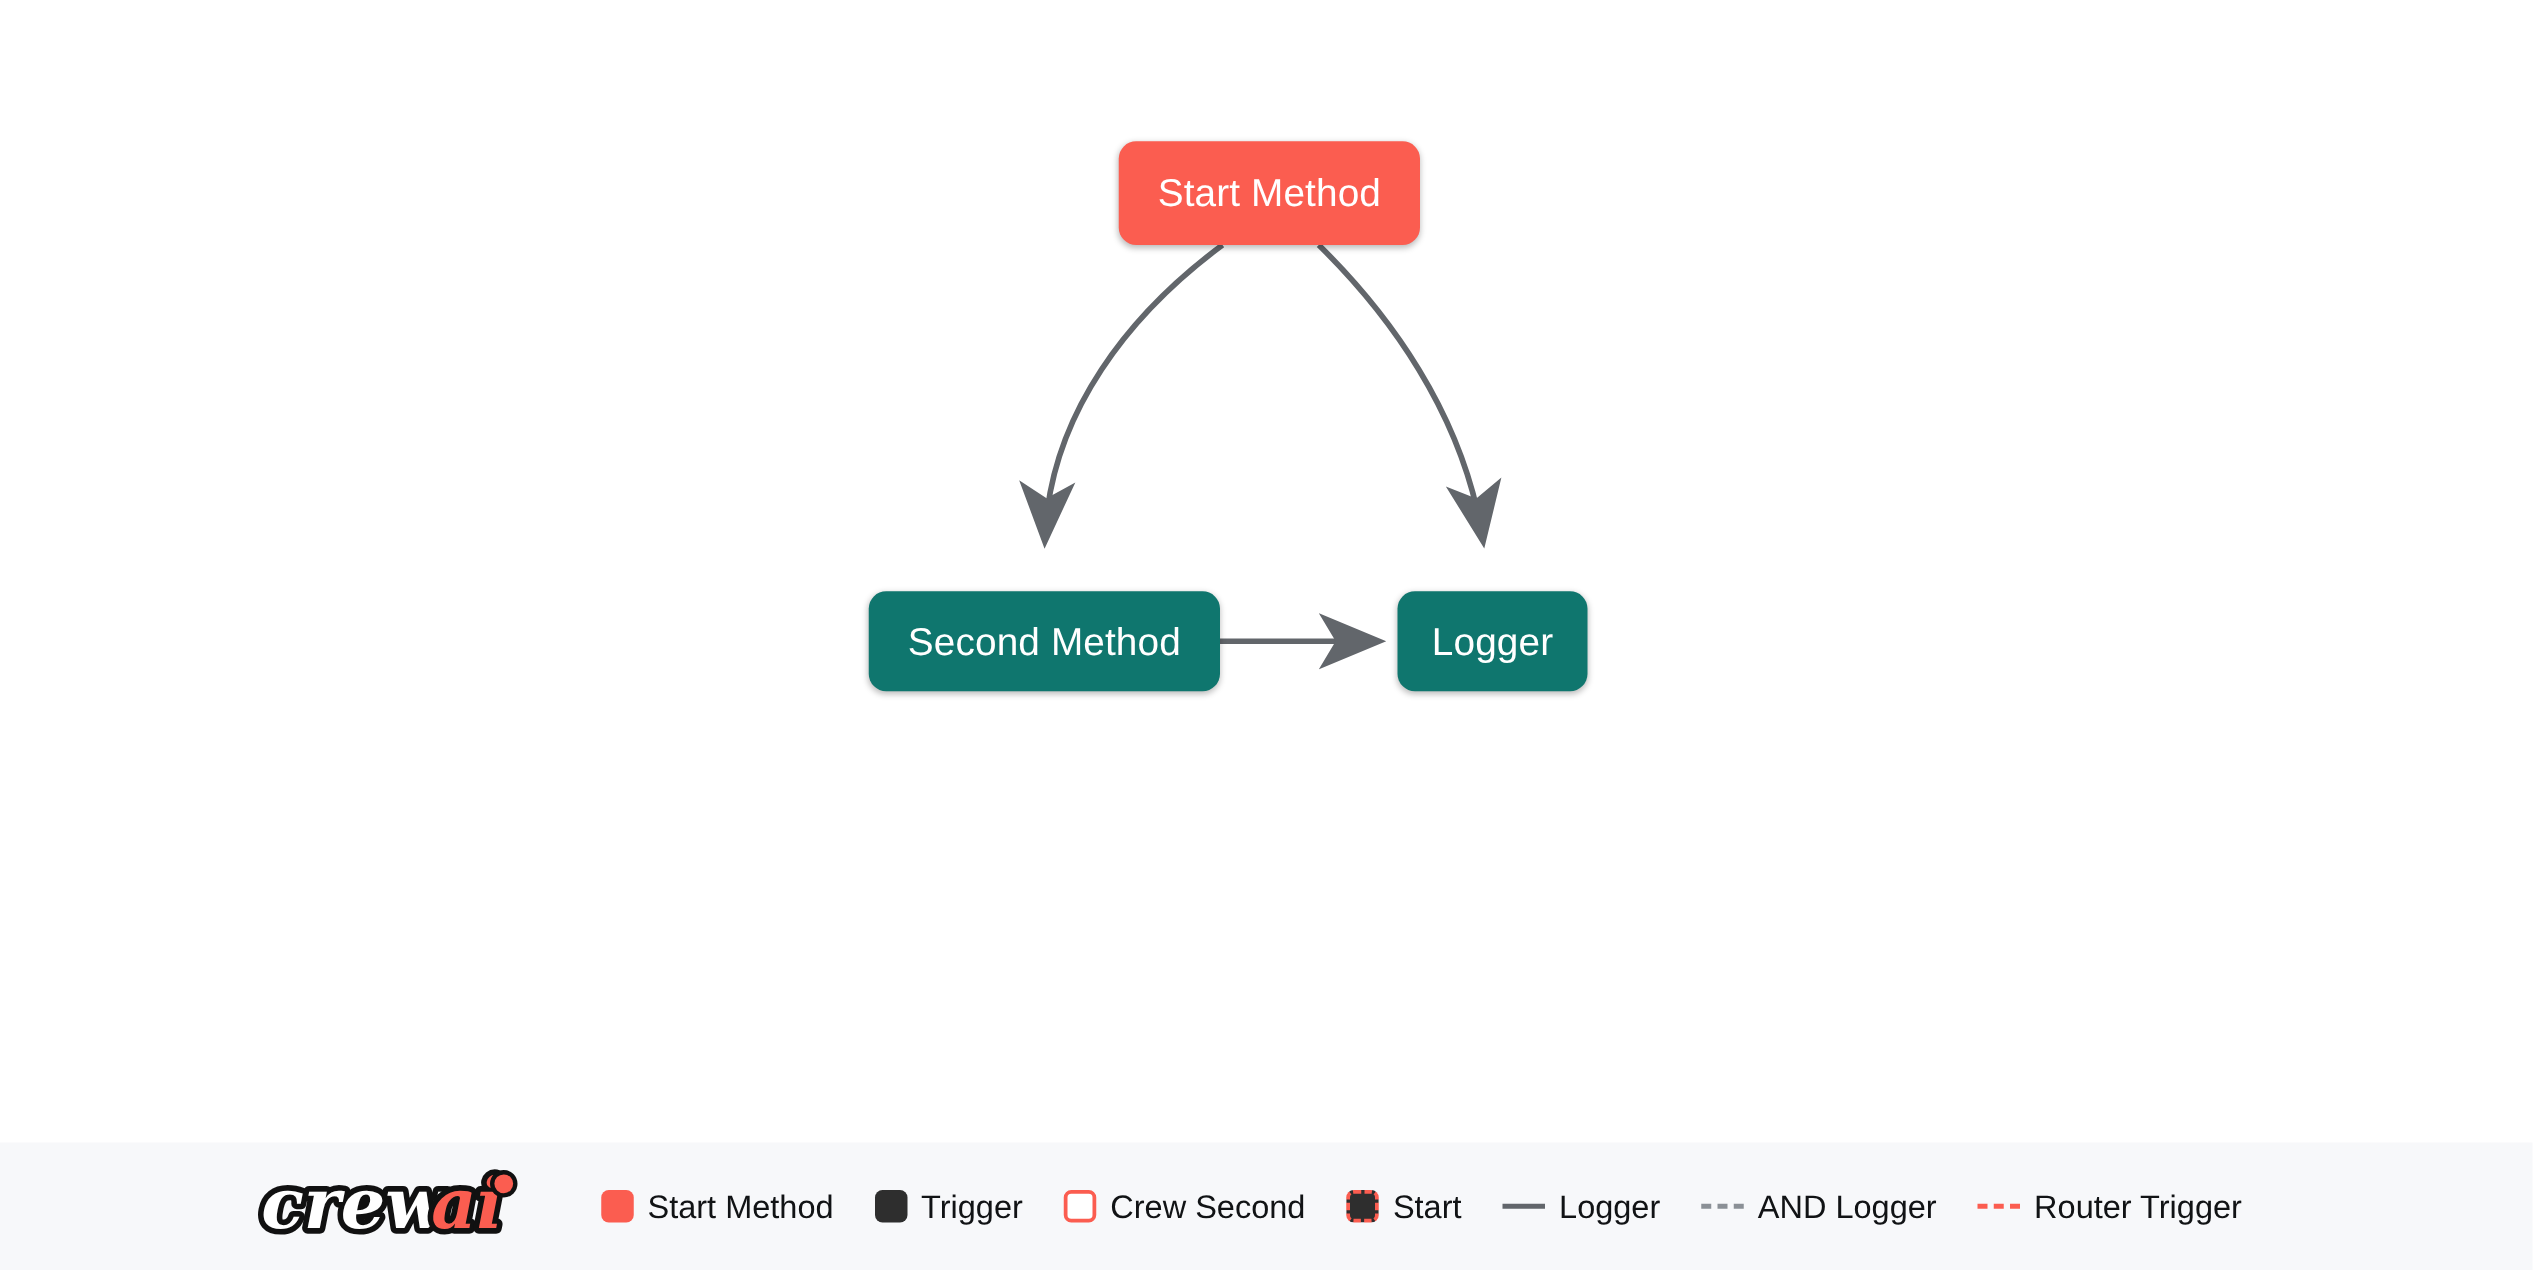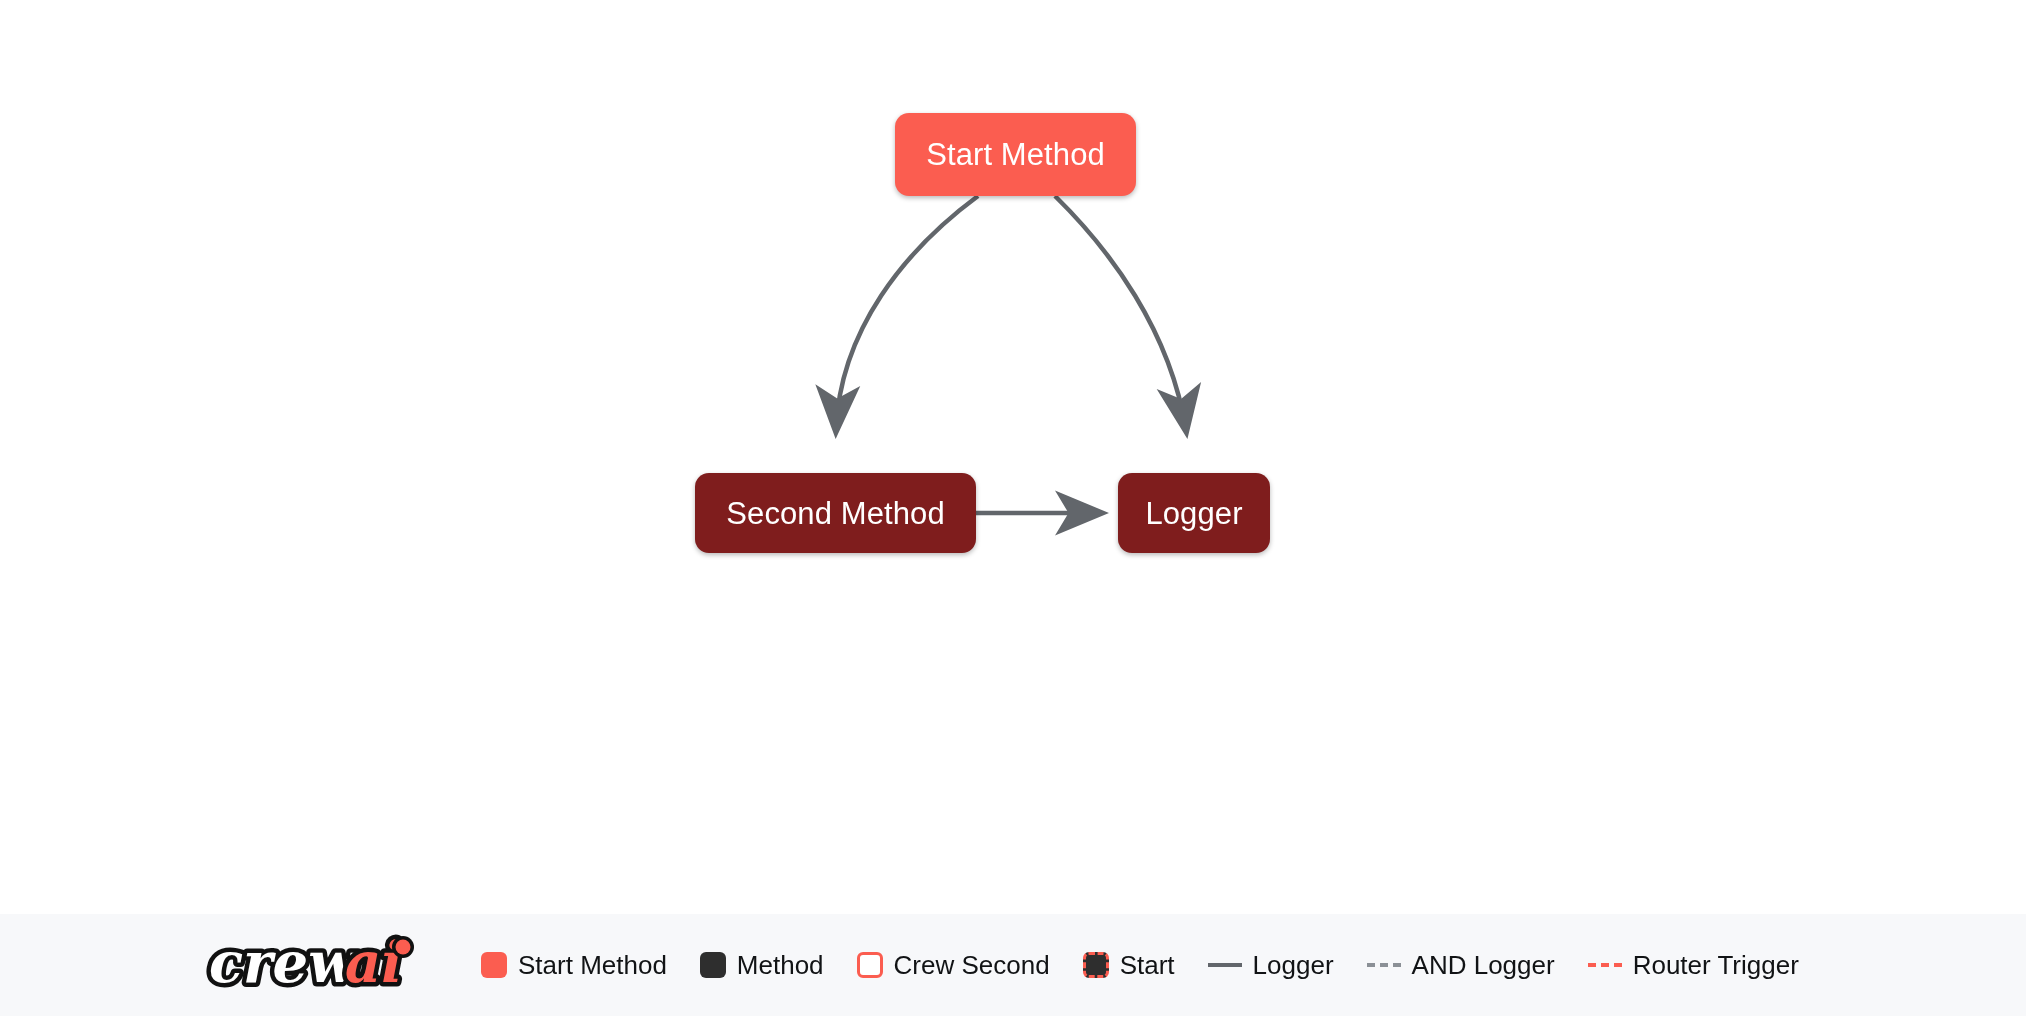--- a/index.html
+++ b/index.html
@@ -43,21 +43,21 @@
     border-radius: 14px;
     color: #ffffff;
     font-size: 31px;
     line-height: 1;
     letter-spacing: .1px;
     white-space: nowrap;
     box-shadow: 0 2px 5px rgba(0,0,0,.28);
     user-select: none;
   }
   .node-start  { background: #fb5d50; }
-  .node-method { background: #7f1d1d; }
+  .node-method { background: #0f766e; }
 
   
   #node-start-method  { left: 895px;  top: 113px; width: 241px; height: 83px; }
   #node-second-method { left: 695px;  top: 473px; width: 281px; height: 80px; }
   #node-logger        { left: 1118px; top: 473px; width: 152px; height: 80px; text-align: center; }
 
   
   #legend-bar {
     position: absolute;
     left: 0;
@@ -173,21 +173,21 @@
 
   <div class="legend-items">
 
     <div class="legend-item">
       <span class="swatch swatch-start"></span>
       <span class="legend-label">Start Method</span>
     </div>
 
     <div class="legend-item">
       <span class="swatch swatch-method"></span>
-      <span class="legend-label">Method</span>
+      <span class="legend-label">Trigger</span>
     </div>
 
     <div class="legend-item">
       <span class="swatch swatch-crew"></span>
       <span class="legend-label">Crew Second</span>
     </div>
 
     <div class="legend-item">
       <span class="swatch swatch-router"></span>
       <span class="legend-label">Start</span>

